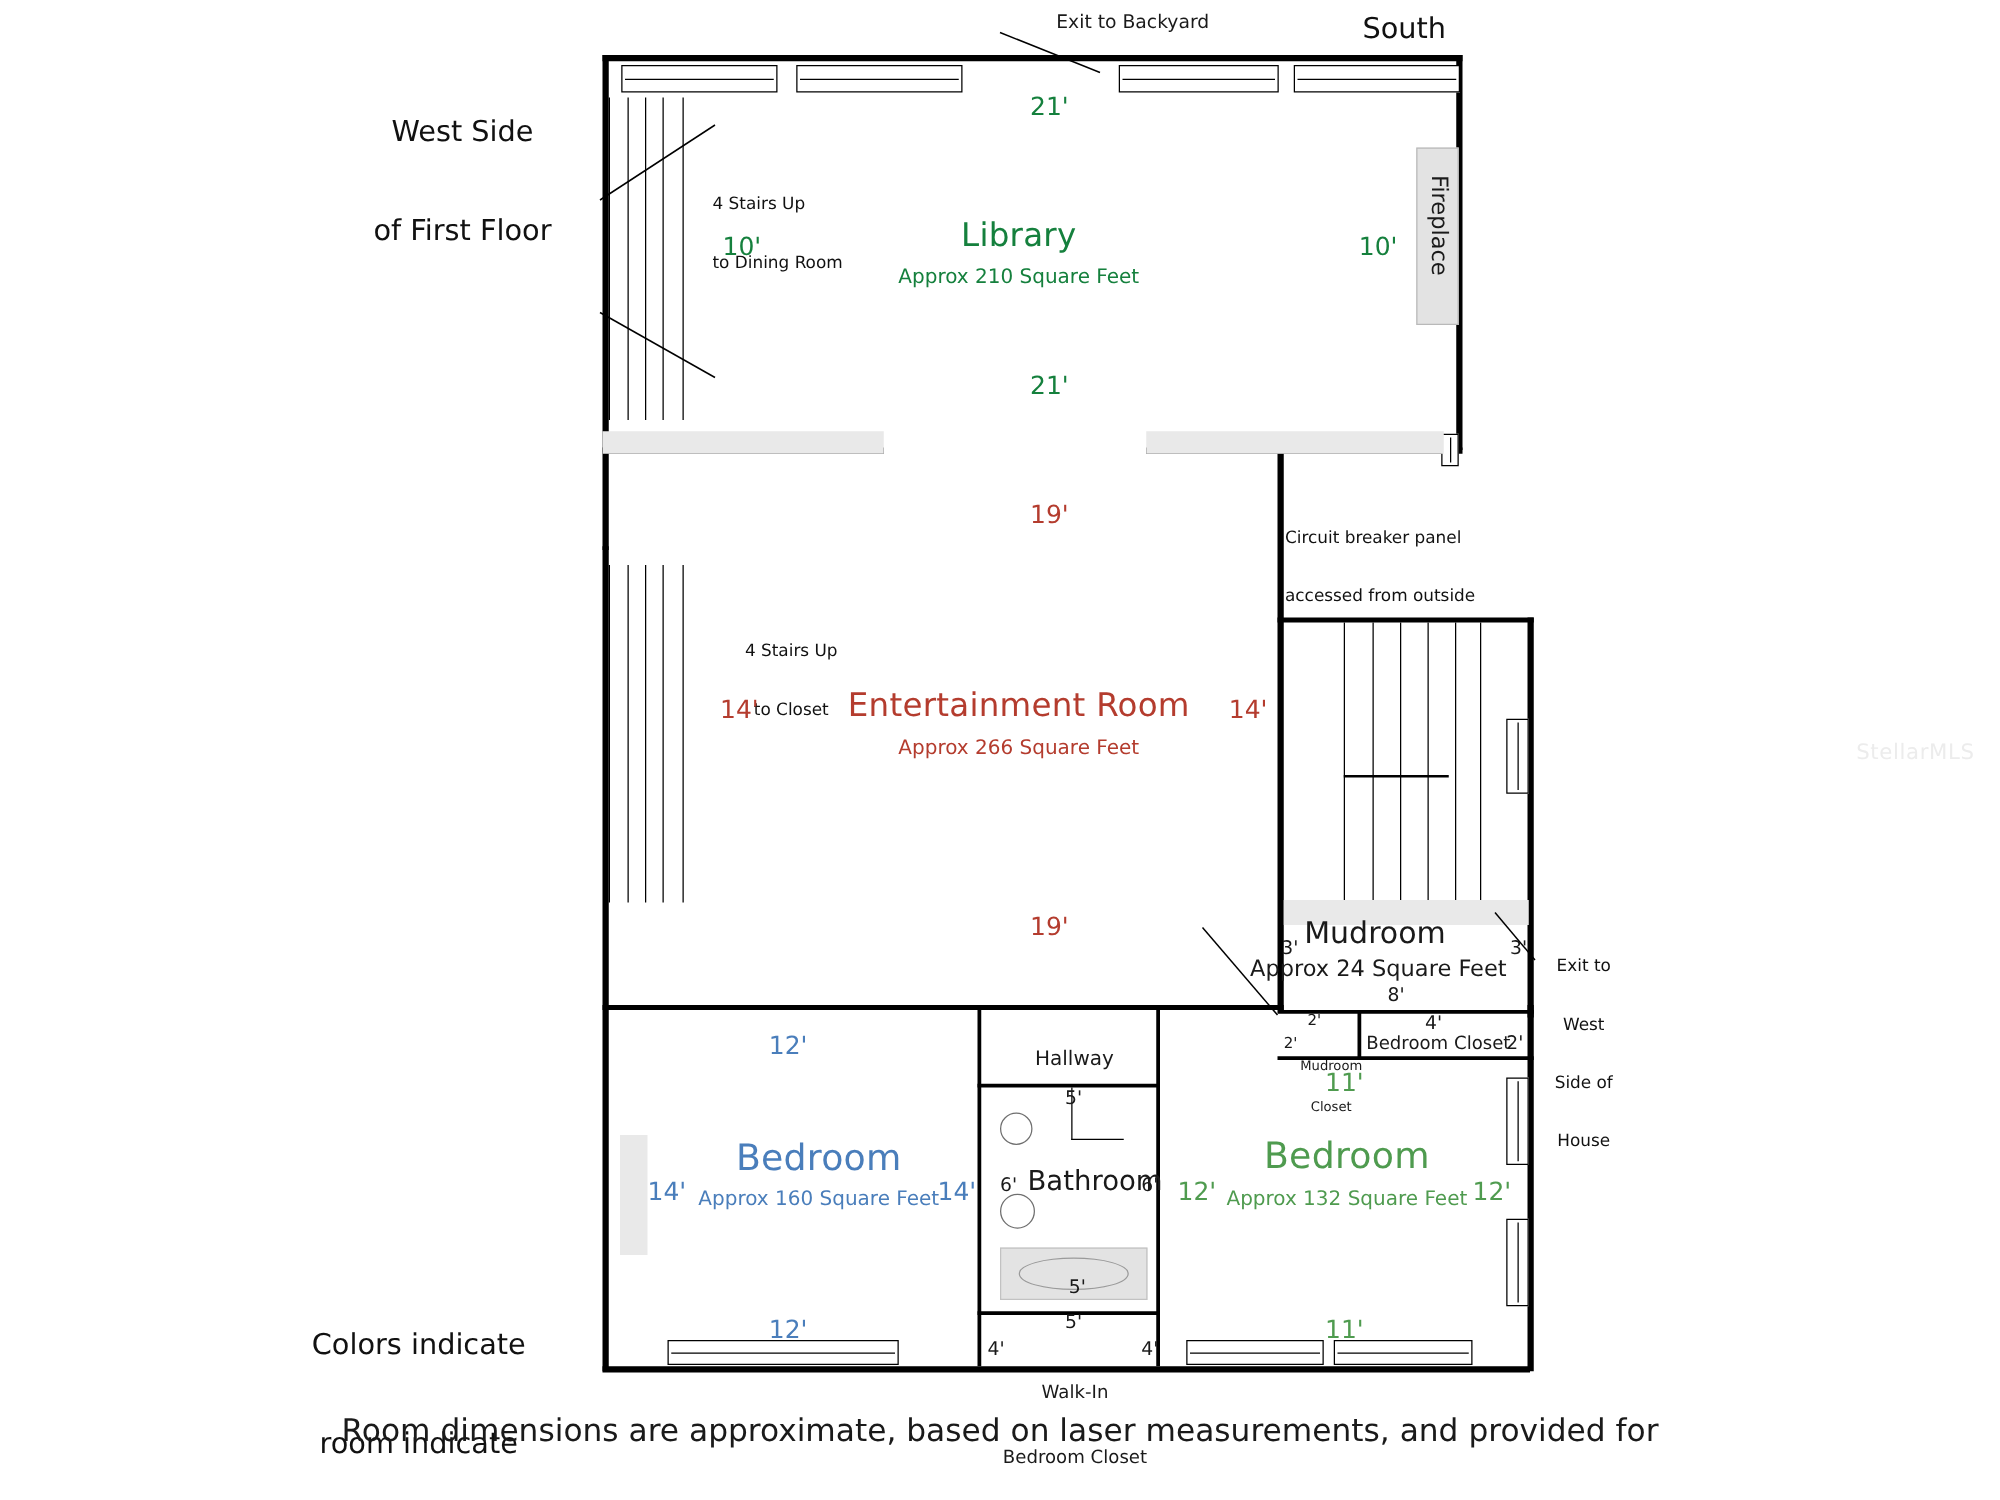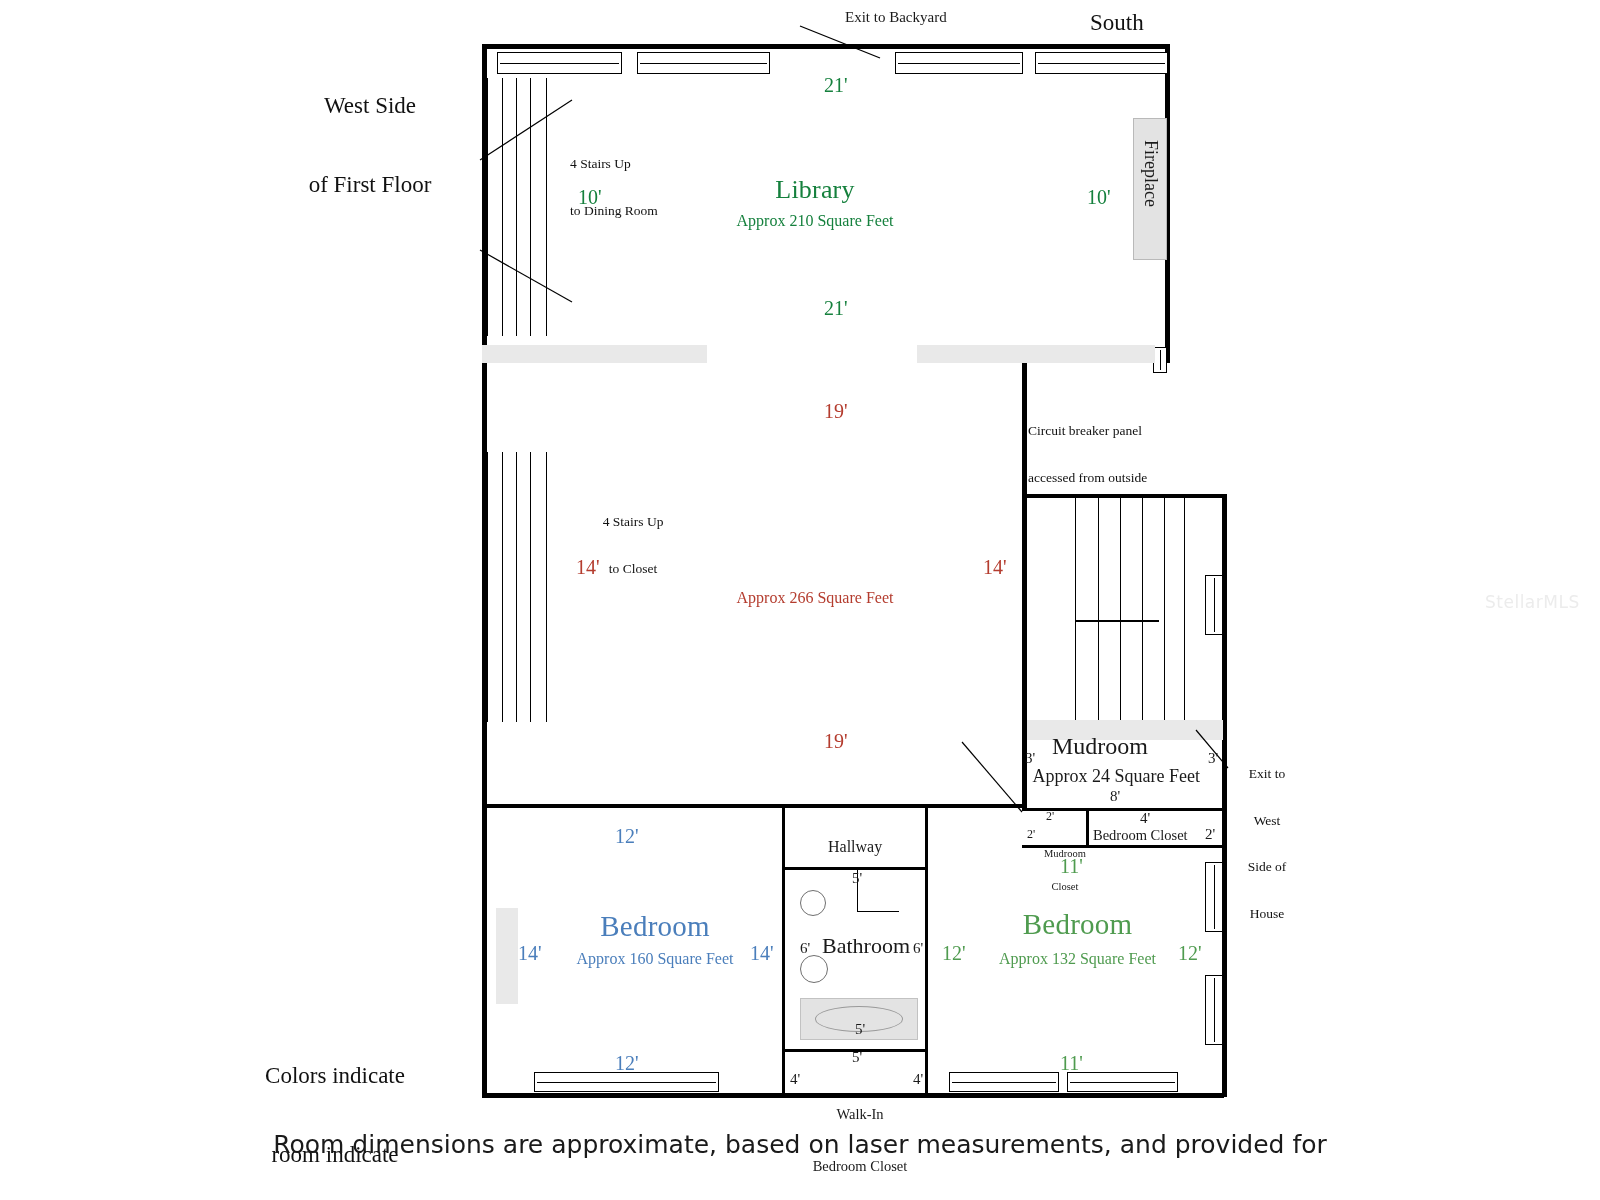--- a/index.html
+++ b/index.html
@@ -15,21 +15,21 @@
     color: #1a1a1a;
     overflow: hidden;
   }
   .stage {
     position: absolute;
     left: 0; top: 0;
     width: 1600px;
     height: 1200px;
   }
   .abs { position: absolute; }
-  .txt { white-space: pre; line-height: 1.15; font-family: Liberation Serif, serif; }
+  .txt { white-space: pre; line-height: 1.15; }
   .ctr { text-align: center; }
 
   
   .wall {
     position: absolute;
     background: #000000;
   }
 
   
   .window {
@@ -284,20 +284,21 @@
 
   <div class="abs txt vertical note-lg" style="left:1140px; top:140px; font-size:18px;">Fireplace</div>
 
   <div class="abs txt roomname purple ctr" style="left:700px; top:175px; width:230px;">Library</div>
   <div class="abs txt roomsub purple ctr" style="left:690px; top:212px; width:250px;">Approx 210 Square Feet</div>
   <div class="abs txt dim purple" style="left:824px; top:74px;">21'</div>
   <div class="abs txt dim purple" style="left:824px; top:297px;">21'</div>
   <div class="abs txt dim purple" style="left:578px; top:186px;">10'</div>
   <div class="abs txt dim purple" style="left:1087px; top:186px;">10'</div>
 
+  <div class="abs txt roomname red ctr" style="left:645px; top:551px; width:340px;">Entertainment Room</div>
   <div class="abs txt roomsub red ctr" style="left:665px; top:589px; width:300px;">Approx 266 Square Feet</div>
   <div class="abs txt dim red" style="left:824px; top:400px;">19'</div>
   <div class="abs txt dim red" style="left:824px; top:730px;">19'</div>
   <div class="abs txt dim red" style="left:576px; top:556px;">14'</div>
   <div class="abs txt dim red" style="left:983px; top:556px;">14'</div>
 
   <div class="abs txt ctr" style="left:1000px; top:733px; width:200px; font-size:24px;">Mudroom</div>
   <div class="abs txt roomsub ctr" style="left:1000px; top:766px; width:200px; font-size:18px;text-align:right;">Approx 24 Square Feet</div>
   <div class="abs txt dim-sm" style="left:1025px; top:750px;">3'</div>
   <div class="abs txt dim-sm" style="left:1208px; top:750px;">3'</div>

